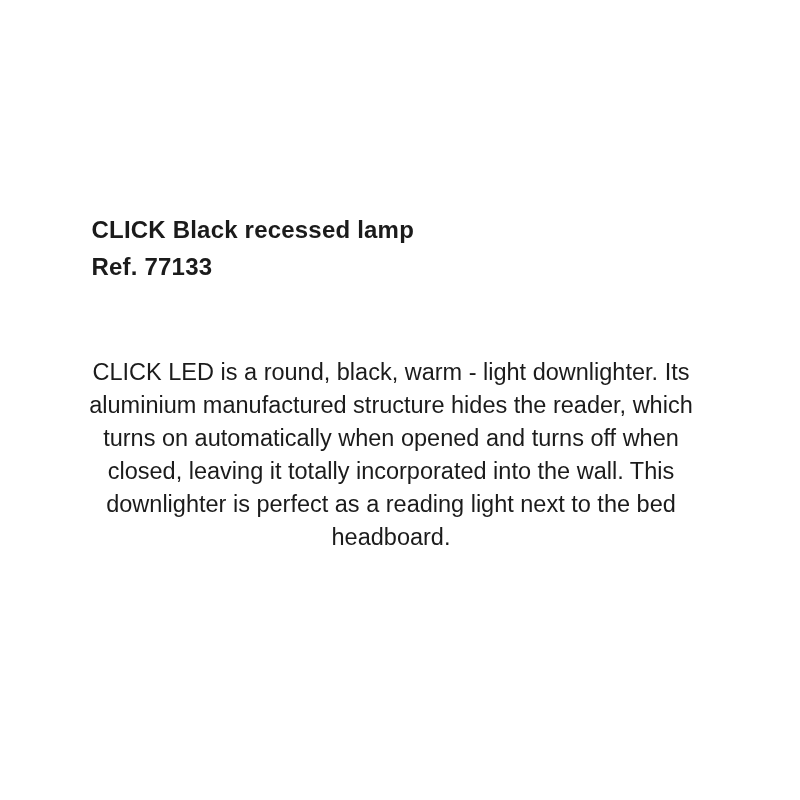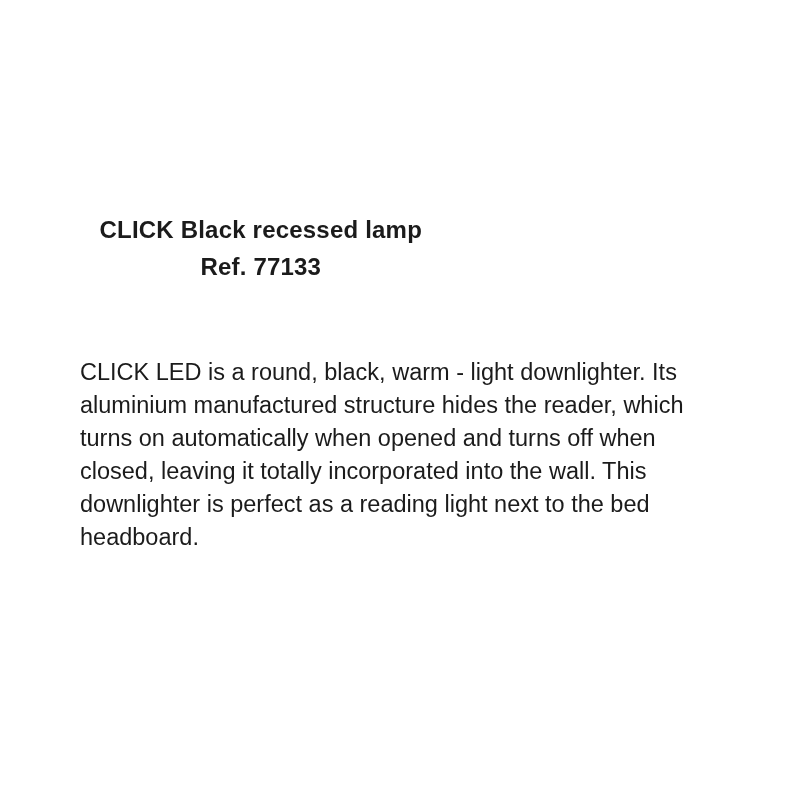--- a/index.html
+++ b/index.html
@@ -17,22 +17,22 @@
   }
   .page {
     position: absolute;
     inset: 0;
     background: #ffffff;
   }
   
   .heading {
     position: absolute;
     top: 211px;
-    right: 378px;
-    text-align: center;
+    right: 386px;
+    text-align: left;
     white-space: nowrap;
   }
   .title {
     margin: 0;
     font-size: 24px;
     line-height: 37px;
     font-weight: 700;
     letter-spacing: 0.2px;
   }
   .ref {
@@ -45,21 +45,21 @@
   
   .description {
     position: absolute;
     left: 80px;
     top: 356px;
     width: 622px;
     margin: 0;
     font-size: 23.5px;
     line-height: 33px;
     font-weight: 400;
-    text-align: left;
+    text-align: center;
   }
 </style>
 </head>
 <body>
 
 <div class="page">
   <header class="heading">
     <h1 class="title">CLICK Black recessed lamp</h1>
     <div class="ref">Ref. 77133</div>
   </header>

